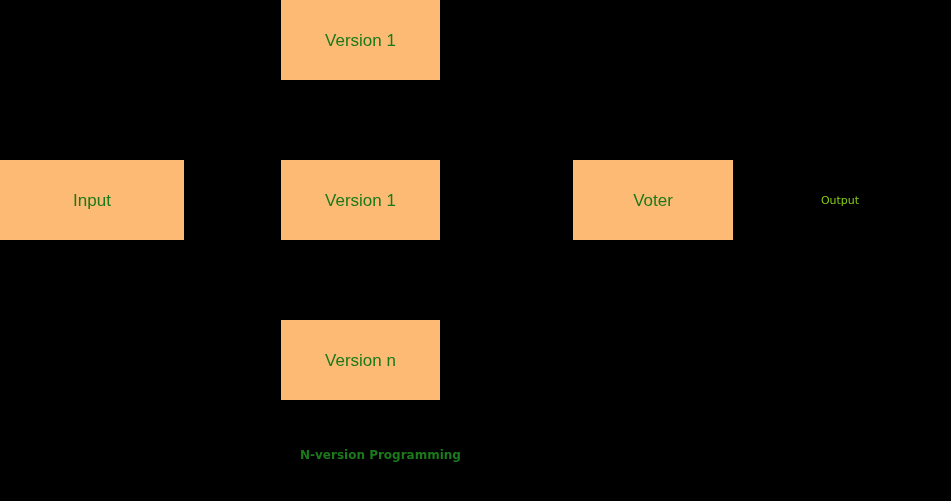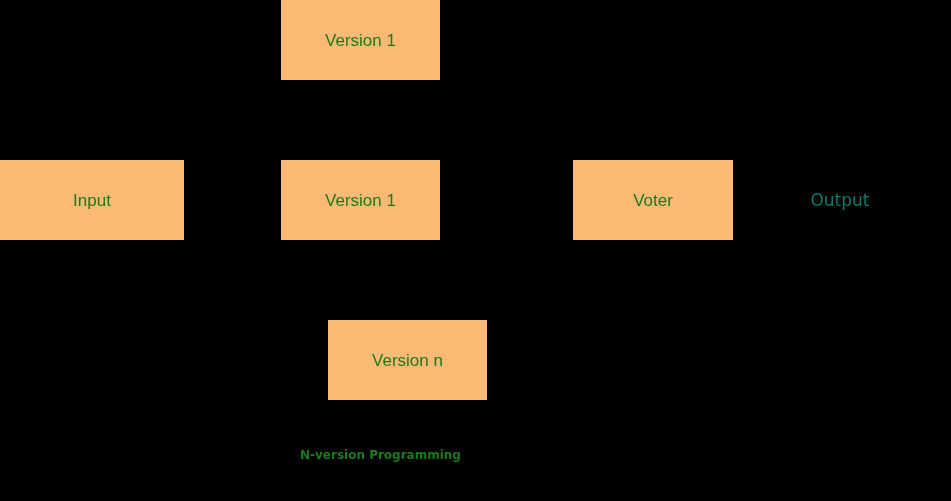--- a/index.html
+++ b/index.html
@@ -30,23 +30,23 @@
     color: #1a7a1a;
     font-family: "Liberation Sans", sans-serif;
     font-size: 17px;
     font-weight: 400;
     line-height: 1;
     letter-spacing: 0px;
     white-space: nowrap;
   }
   .free-label {
     position: absolute;
-    color: #0f766e;
+    color: #84cc16;
     font-family: "DejaVu Sans", sans-serif;
-    font-size: 17px;
+    font-size: 11px;
     font-weight: 400;
     line-height: 1;
     white-space: nowrap;
     display: flex;
     align-items: center;
     justify-content: center;
     text-align: right;
   }
   .caption {
     position: absolute;
@@ -66,21 +66,21 @@
   }
   .connector line, .connector path, .connector polygon {
     stroke: #000000;
     fill: #000000;
   }
 
   
   #box-input    { left: 0px;   top: 160px; width: 184px; height: 80px; }
   #box-version1 { left: 281px; top: 0px;   width: 159px; height: 80px; }
   #box-version2 { left: 281px; top: 160px; width: 159px; height: 80px; }
-  #box-versionn { left: 281px; top: 320px; width: 159px; height: 80px; margin-left: 47px; }
+  #box-versionn { left: 281px; top: 320px; width: 159px; height: 80px; }
   #box-voter    { left: 561px; top: 160px; width: 160px; height: 80px; margin-left: 12px; }
 
   #label-output { left: 760px; top: 185px; width: 160px; height: 30px; }
   #caption-main { left: 283px; top: 443px; width: 195px; height: 24px; }
 </style>
 </head>
 <body>
 
 <div id="canvas">
 

